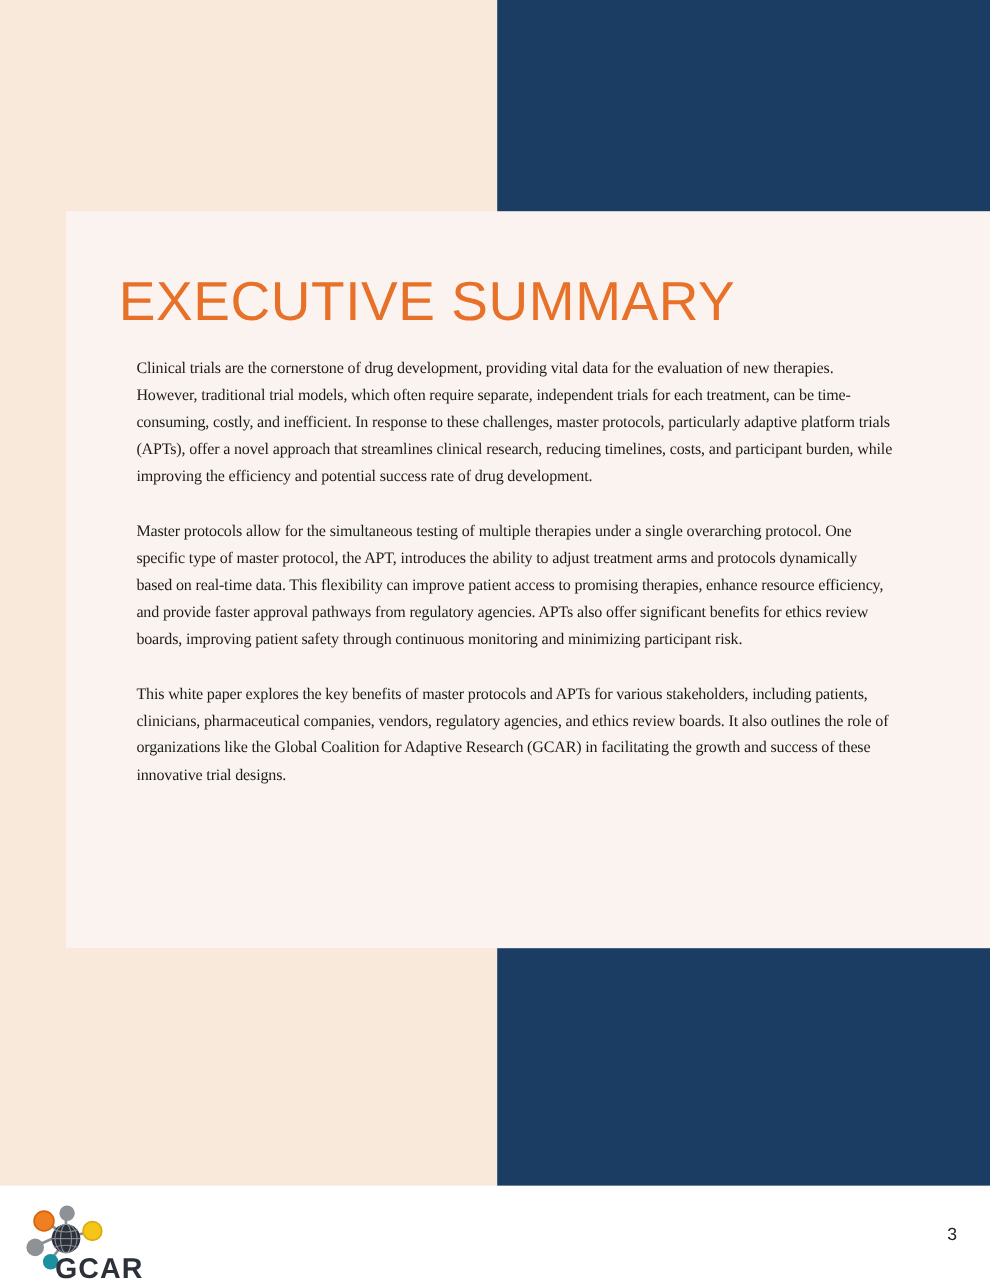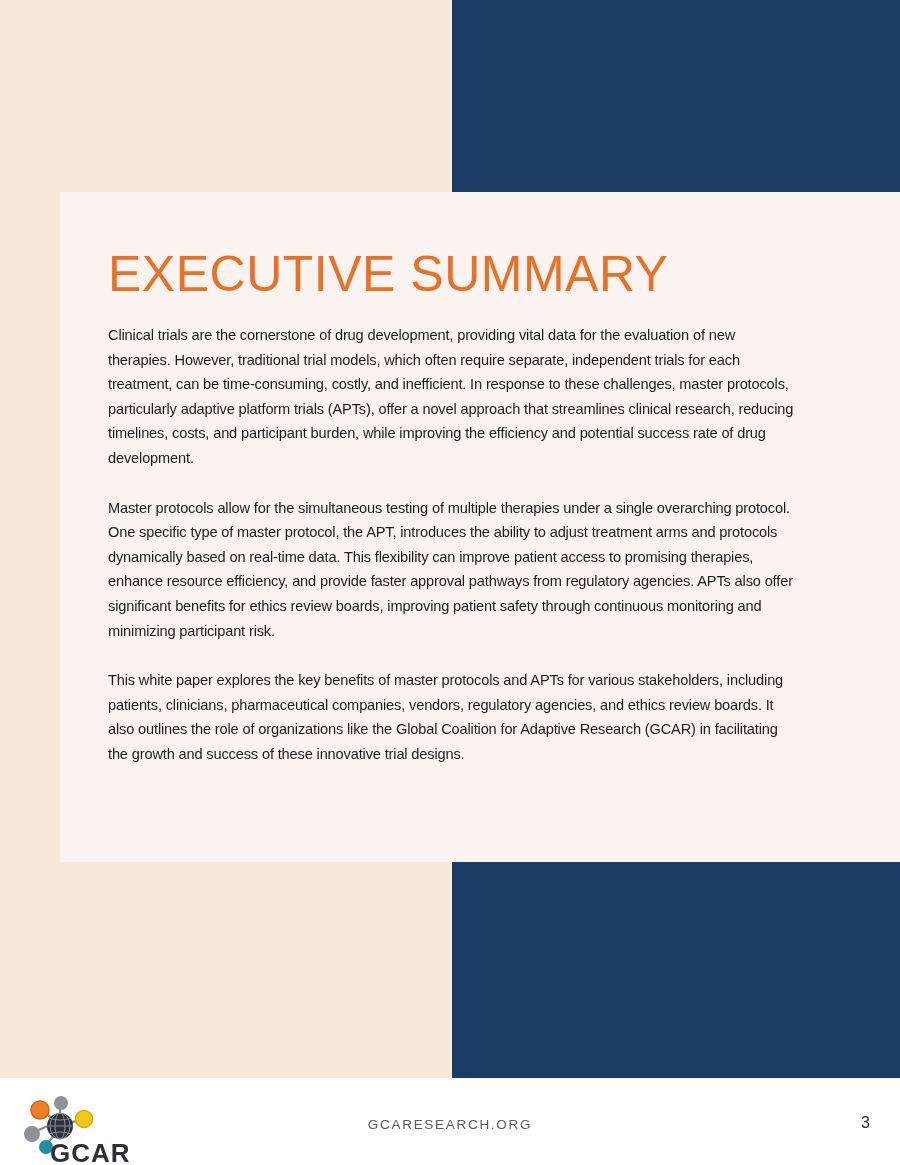--- a/index.html
+++ b/index.html
@@ -54,22 +54,22 @@
     margin: 0 0 22px 0;
     font-family: "Liberation Sans", sans-serif;
     font-size: 50px;
     line-height: 1.06;
     font-weight: 400;
     letter-spacing: 0.5px;
     color: #E8712A;
   }
 
   .body-copy {
-    margin: 0 0 25px 0;
-    font-family: Liberation Sans, sans-serif;
+    margin: 0 0 25px 16px;
+    font-family: Liberation Serif, serif;
     font-size: 14.6px;
     line-height: 24.6px;
     color: #1c1c1c;
     letter-spacing: -0.15px;
     max-width: 690px;
   }
   .body-copy:last-child { margin-bottom: 0; }
 
   
   .page-footer {
@@ -158,17 +158,16 @@
           <line x1="27" y1="32" x2="53" y2="32"></line>
           <path d="M29 24 Q40 28 51 24"></path>
           <path d="M29 40 Q40 36 51 40"></path>
         </g>
       </g>
 
       <text x="30" y="68" font-family="Liberation Sans, sans-serif" font-size="26" font-weight="bold" letter-spacing="1" fill="#2C3038">GCAR</text>
     </svg>
   </div>
 
-  <div class="footer-url">GCARESEARCH.ORG</div>
 
   <div class="footer-page-number">3</div>
 
 </div>
 
 </body></html>

